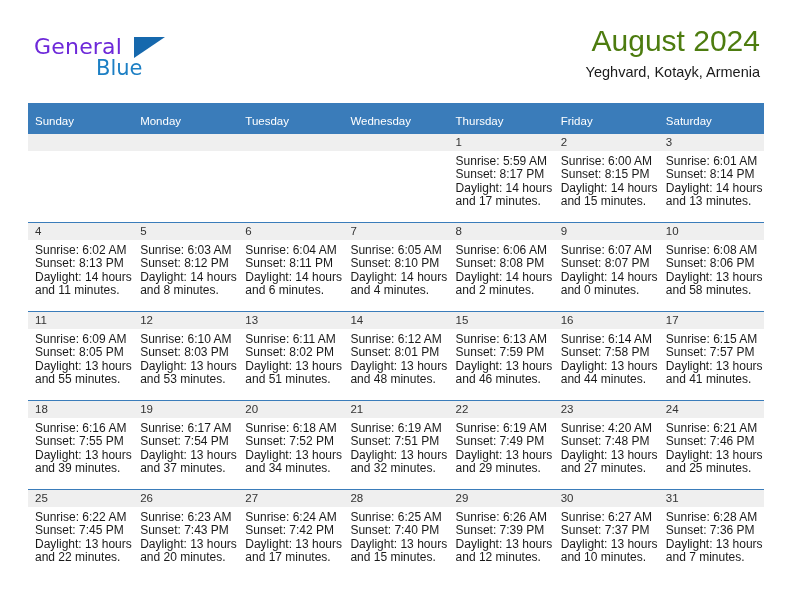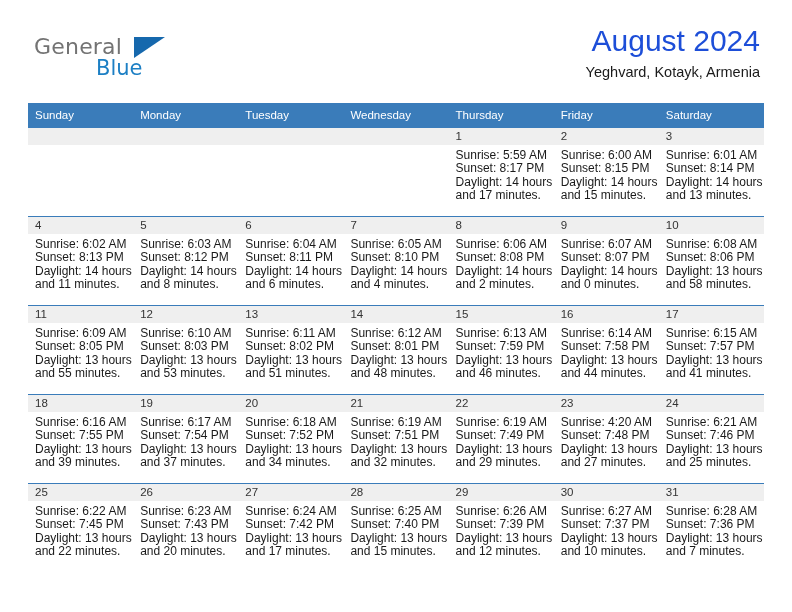--- a/index.html
+++ b/index.html
@@ -32,21 +32,21 @@
     top: 34px;
     width: 190px;
     height: 48px;
   }
   .logo-general {
     position: absolute;
     left: 0;
     top: 0;
     font-size: 22px;
     letter-spacing: 0.2px;
-    color: #737373;
+    color: #6d28d9;
     font-family: "DejaVu Sans", sans-serif;
   }
   .logo-blue {
     position: absolute;
     left: 62px;
     top: 22px;
     font-size: 21px;
     color: #1c7fc4;
     font-family: "DejaVu Sans", sans-serif;
     text-align: right;
@@ -62,21 +62,21 @@
   }
   .title-wrap {
     position: absolute;
     right: 4px;
     top: 22px;
     text-align: right;
   }
   .cal-title {
     font-size: 30px;
     font-weight: normal;
-    color: #1d4ed8;
+    color: #4d7c0f;
     line-height: 38px;
     white-space: nowrap;
   }
   .cal-sub {
     font-size: 14.5px;
     color: #1a1a1a;
     line-height: 20px;
     margin-top: 2px;
     white-space: nowrap;
   }
@@ -85,21 +85,21 @@
     width: 736px;
     border-collapse: collapse;
     table-layout: fixed;
   }
   table.cal th {
     background: #3a7cba;
     color: #ffffff;
     font-weight: normal;
     font-size: 11.5px;
     text-align: left;
-    padding: 6px 0 6px 7px;
+    padding: 12px 0 6px 7px;
     height: 12px;
     border: none;
   }
   table.cal td {
     vertical-align: top;
     padding: 0;
     height: 88px;
     border-top: 1px solid #3a7cba;
     background: #ffffff;
   }

